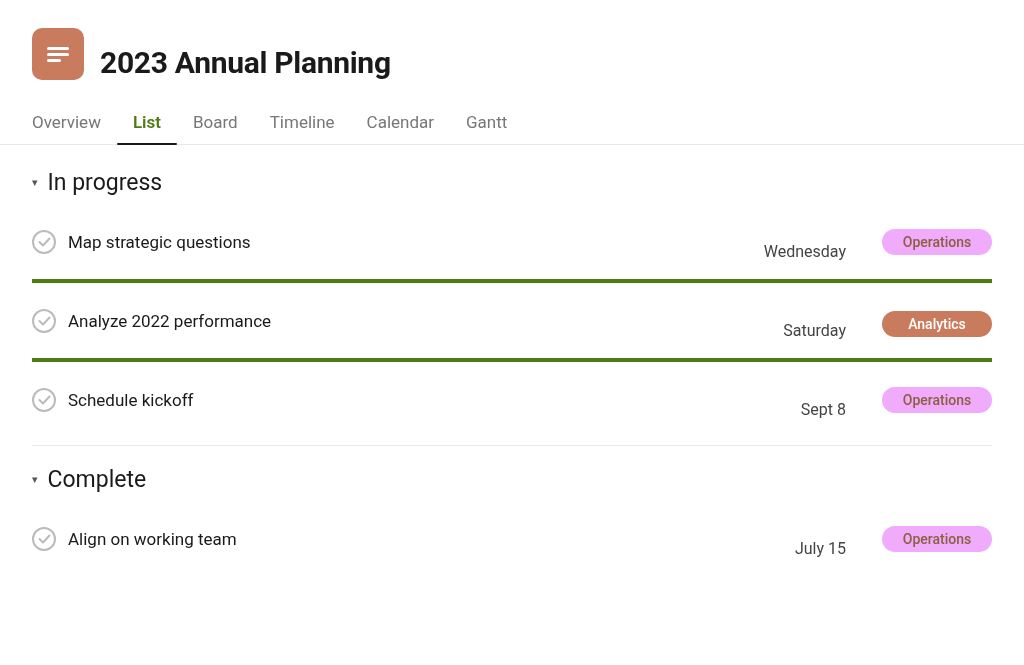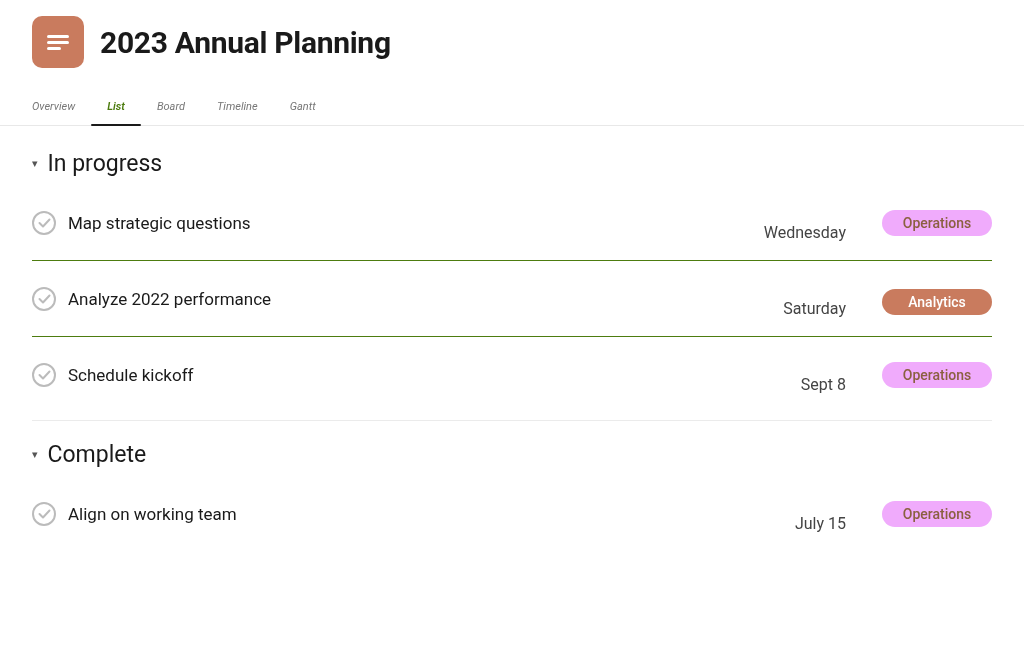--- a/index.html
+++ b/index.html
@@ -19,22 +19,22 @@
 
     .app-container {
       background: #ffffff;
       min-height: 665px;
       padding: 0;
     }
 
     
     .header {
       display: flex;
-      align-items: center;
-      padding: 16px 32px 0 32px;
+      align-items: flex-end;
+      padding: 28px 32px 0 32px;
       gap: 16px;
     }
 
     .app-icon {
       width: 52px;
       height: 52px;
       background: #c97b5e;
       border-radius: 10px;
       display: flex;
       align-items: center;
@@ -72,27 +72,26 @@
     .nav-tabs {
       display: flex;
       gap: 0;
       padding: 16px 32px 0 32px;
       border-bottom: 1px solid #e8e8e8;
       margin-top: 8px;
     }
 
     .nav-tab {
       padding: 8px 16px 12px 16px;
-      font-size: 11px;
+      font-size: 17px;
       color: #777;
       cursor: pointer;
       position: relative;
       font-weight: 400;
       letter-spacing: 0;
-      font-style: italic;
     }
 
     .nav-tab:first-child {
       padding-left: 0;
     }
 
     .nav-tab.active {
       color: #4d7c0f;
       font-weight: 600;
     }
@@ -135,21 +134,21 @@
 
     
     .task-list {
       list-style: none;
     }
 
     .task-item {
       display: flex;
       align-items: center;
       padding: 18px 0;
-      border-bottom: 1px solid #4d7c0f;
+      border-bottom: 4px solid #4d7c0f;
       gap: 12px;
     }
 
     .task-item:last-child {
       border-bottom: none;
     }
 
     .task-check {
       width: 24px;
       height: 24px;
@@ -226,20 +225,21 @@
       </div>
     </div>
     <h1 class="page-title">2023 Annual Planning</h1>
   </div>
 
   <nav class="nav-tabs">
     <div class="nav-tab">Overview</div>
     <div class="nav-tab active">List</div>
     <div class="nav-tab">Board</div>
     <div class="nav-tab">Timeline</div>
+    <div class="nav-tab">Calendar</div>
     <div class="nav-tab">Gantt</div>
   </nav>
 
   <div class="main-content">
 
     <div class="section-block">
       <div class="section-header">
         <span class="chevron-icon">▾</span>
         <span class="section-title">In progress</span>
       </div>

